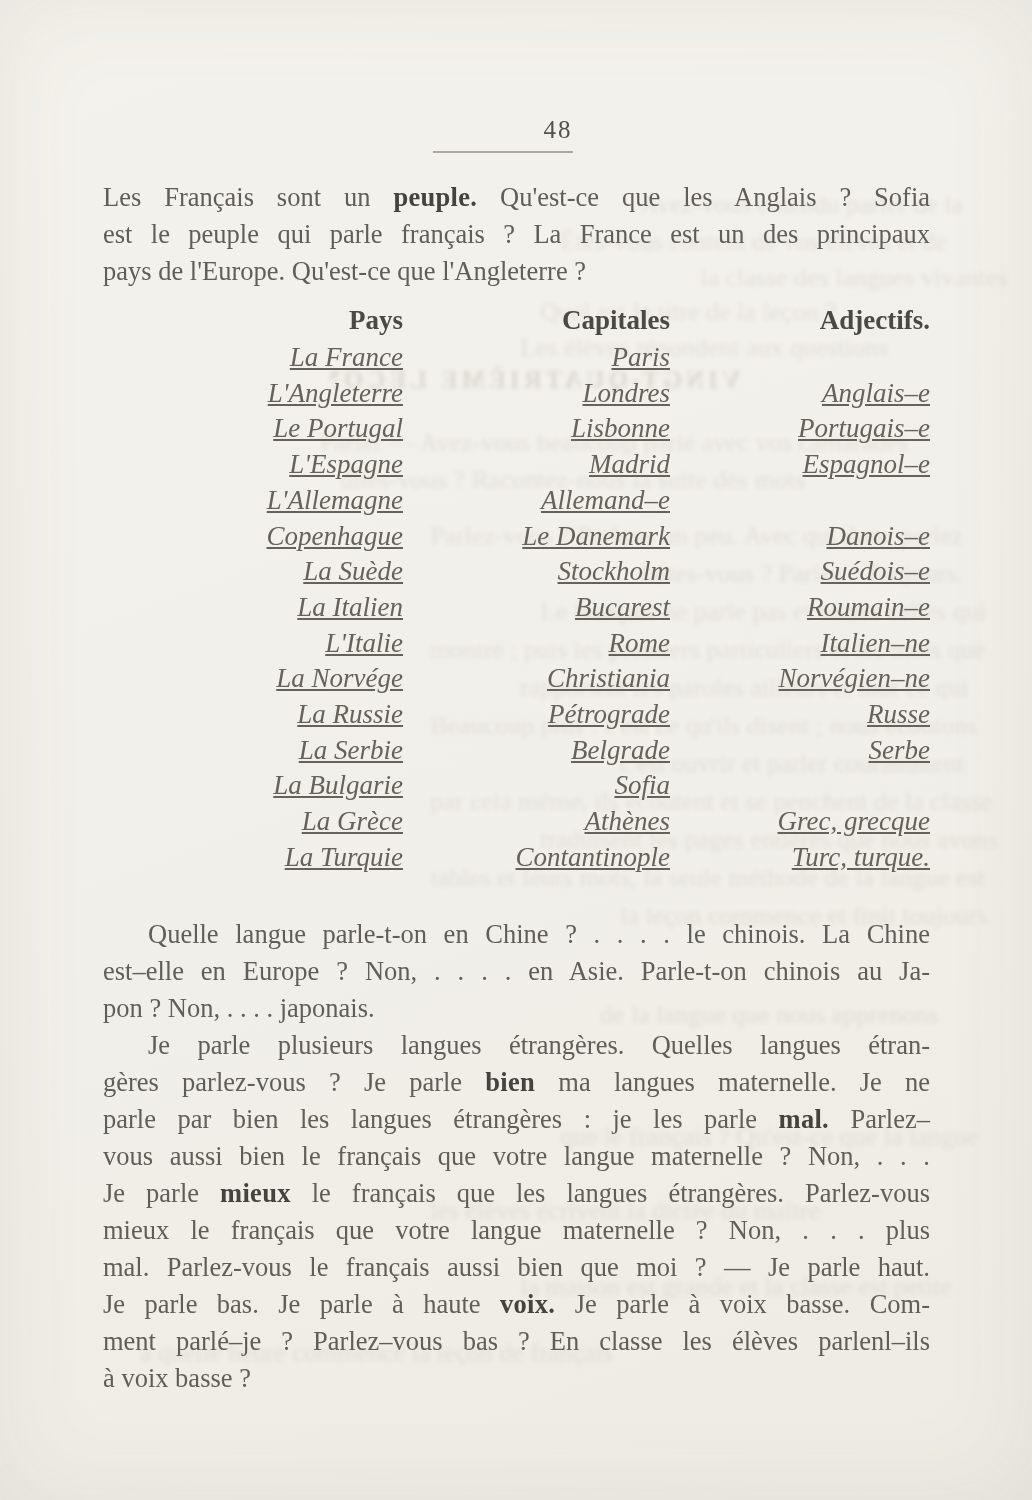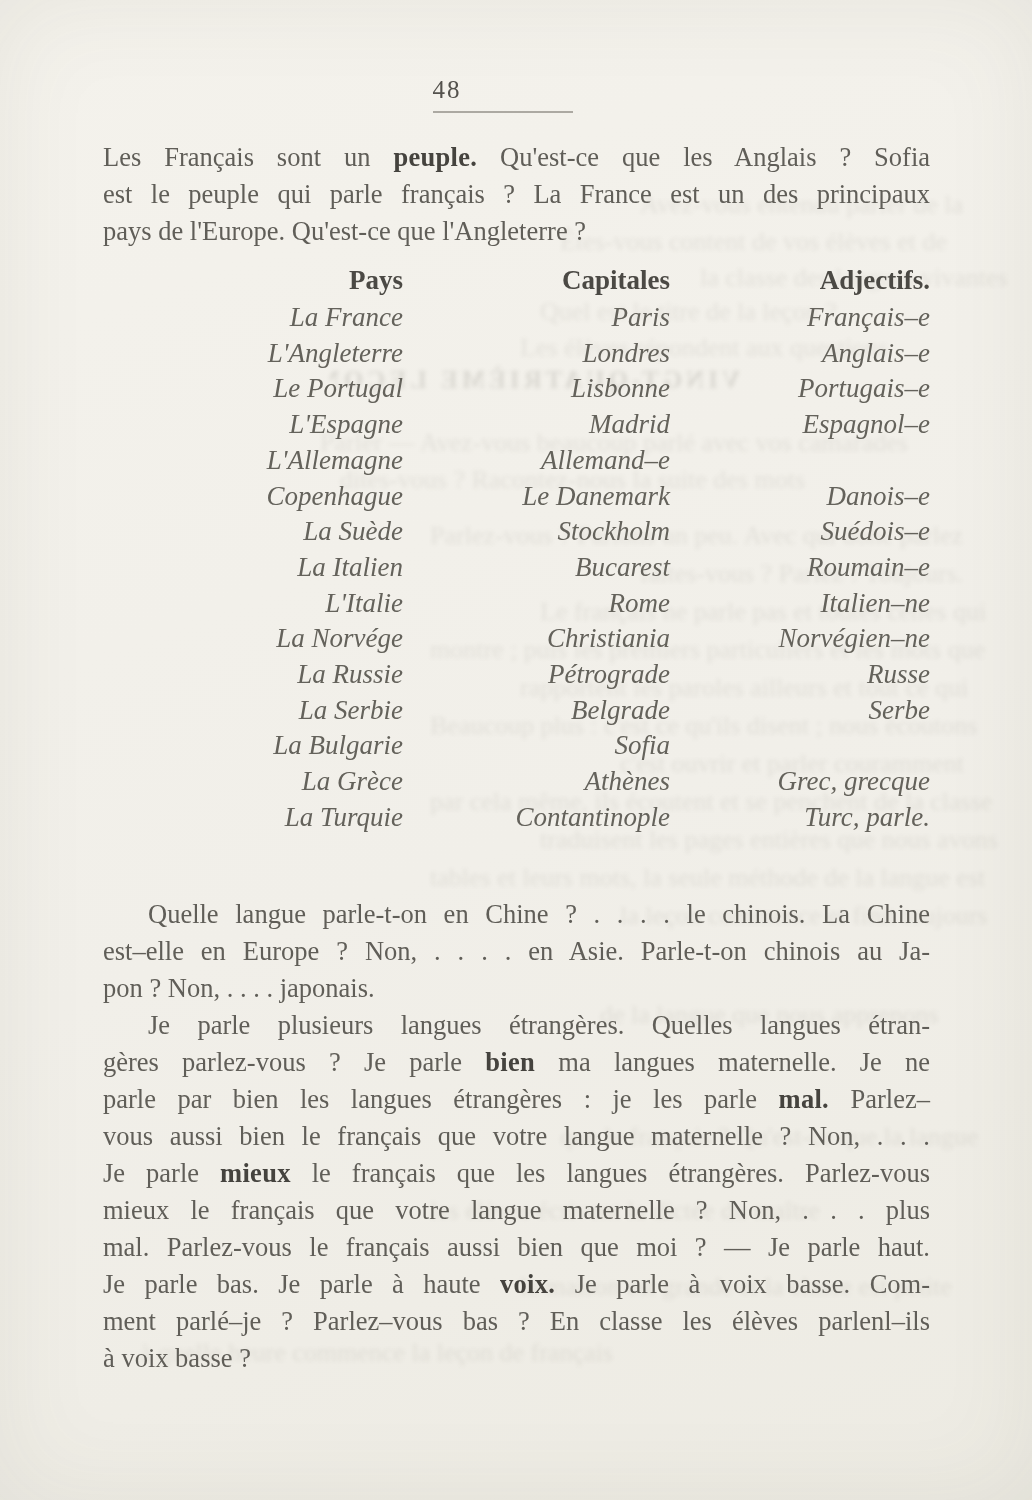--- a/index.html
+++ b/index.html
@@ -16,36 +16,36 @@
     position:absolute; font-size:26px; line-height:30px; height:32px;
     color:#6b675c; opacity:.115; filter:blur(2.1px);
     white-space:nowrap; overflow:hidden;
   }
   .ghost-heading {
     position:absolute; font-weight:bold; font-size:25px; letter-spacing:4px;
     color:#5f5c52; opacity:.16; filter:blur(2px); transform:scaleX(-1);
     white-space:nowrap; overflow:hidden; height:32px;
   }
   .content { position:absolute; inset:0; z-index:2; padding:0 102px 0 103px; box-sizing:border-box; }
-  .pagenum-block { width:140px; margin:76px auto 0; transform:translateX(-14px); text-align:left; }
+  .pagenum-block { width:140px; margin:116px auto 0; transform:translateX(-14px); text-align:right; }
   .pagenum { font-size:25px; letter-spacing:2px; color:#54524d; }
   .pagenum-rule { height:2px; background:#8d8a83; margin-top:7px; opacity:.7; }
   .para { margin-top:26px; font-size:26.5px; line-height:37px; }
   .line { text-align:justify; text-align-last:justify; color:#605e58; }
   .line.last { text-align-last:left; }
   .line.indent { text-indent:45px; }
   .bold { font-weight:bold; color:#45433e; letter-spacing:.3px; }
   .vocab { margin-top:12px; margin-left:33px; font-size:27px;text-align:right; }
   .thead { display:grid; grid-template-columns:267px 267px 1fr; line-height:36px;
            font-weight:bold; color:#4b4944; margin-bottom:2px; }
   .th-0 { padding-left:16px; }
   .th-2 { padding-left:23px; }
   .trow { display:grid; grid-template-columns:267px 267px 1fr; line-height:35.7px;
-          font-style:italic; color:#64625b; }
-  .exercises { margin-top:60px;font-family:Liberation Serif, serif; }
+          font-style:italic; color:#64625b;text-decoration:underline; }
+  .exercises { margin-top:40px;font-family:Liberation Serif, serif; }
   .exercises .para { margin-top:0; }
 </style>
 </head>
 <body>
 
 <div class="page">
   <div class="ghost-layer">
       <div class="ghost-heading" style="top: 366px; left: 330px; width: 410px;">VINGT-QUATRIÈME LEÇON</div>
       <div class="ghost-line" style="top: 190px; left: 640px; width: 380px;">Avez-vous entendu parler de la</div>
       <div class="ghost-line" style="top: 227px; left: 560px; width: 460px;">Êtes-vous content de vos élèves et de</div>
@@ -83,21 +83,20 @@
       </div>
     <div class="vocab">
         <div class="thead">
           <span class="th-0">Pays</span>
           <span class="th-1">Capitales</span>
           <span class="th-2">Adjectifs.</span>
         </div>
         <div class="trow">
           <span>La France</span>
           <span>Paris</span>
-          <span>Français–e</span>
         </div>
         <div class="trow">
           <span>L'Angleterre</span>
           <span>Londres</span>
           <span>Anglais–e</span>
         </div>
         <div class="trow">
           <span>Le Portugal</span>
           <span>Lisbonne</span>
           <span>Portugais–e</span>
@@ -151,21 +150,21 @@
           <span>Sofia</span>
         </div>
         <div class="trow">
           <span>La Grèce</span>
           <span>Athènes</span>
           <span>Grec, grecque</span>
         </div>
         <div class="trow">
           <span>La Turquie</span>
           <span>Contantinople</span>
-          <span>Turc, parle.</span>
+          <span>Turc, turque.</span>
         </div>
       </div>
     <div class="exercises">
         <div class="para">
           <div class="line indent"><span>Quelle langue parle-t-on en Chine ? . . . . le chinois. La Chine</span></div>
           <div class="line"><span>est–elle en Europe ? Non, . . . . en Asie. Parle-t-on chinois au Ja-</span></div>
           <div class="line last"><span>pon ? Non, . . . . japonais.</span></div>
         </div>
         <div class="para">
           <div class="line indent"><span>Je parle plusieurs langues étrangères. Quelles langues étran-</span></div>

